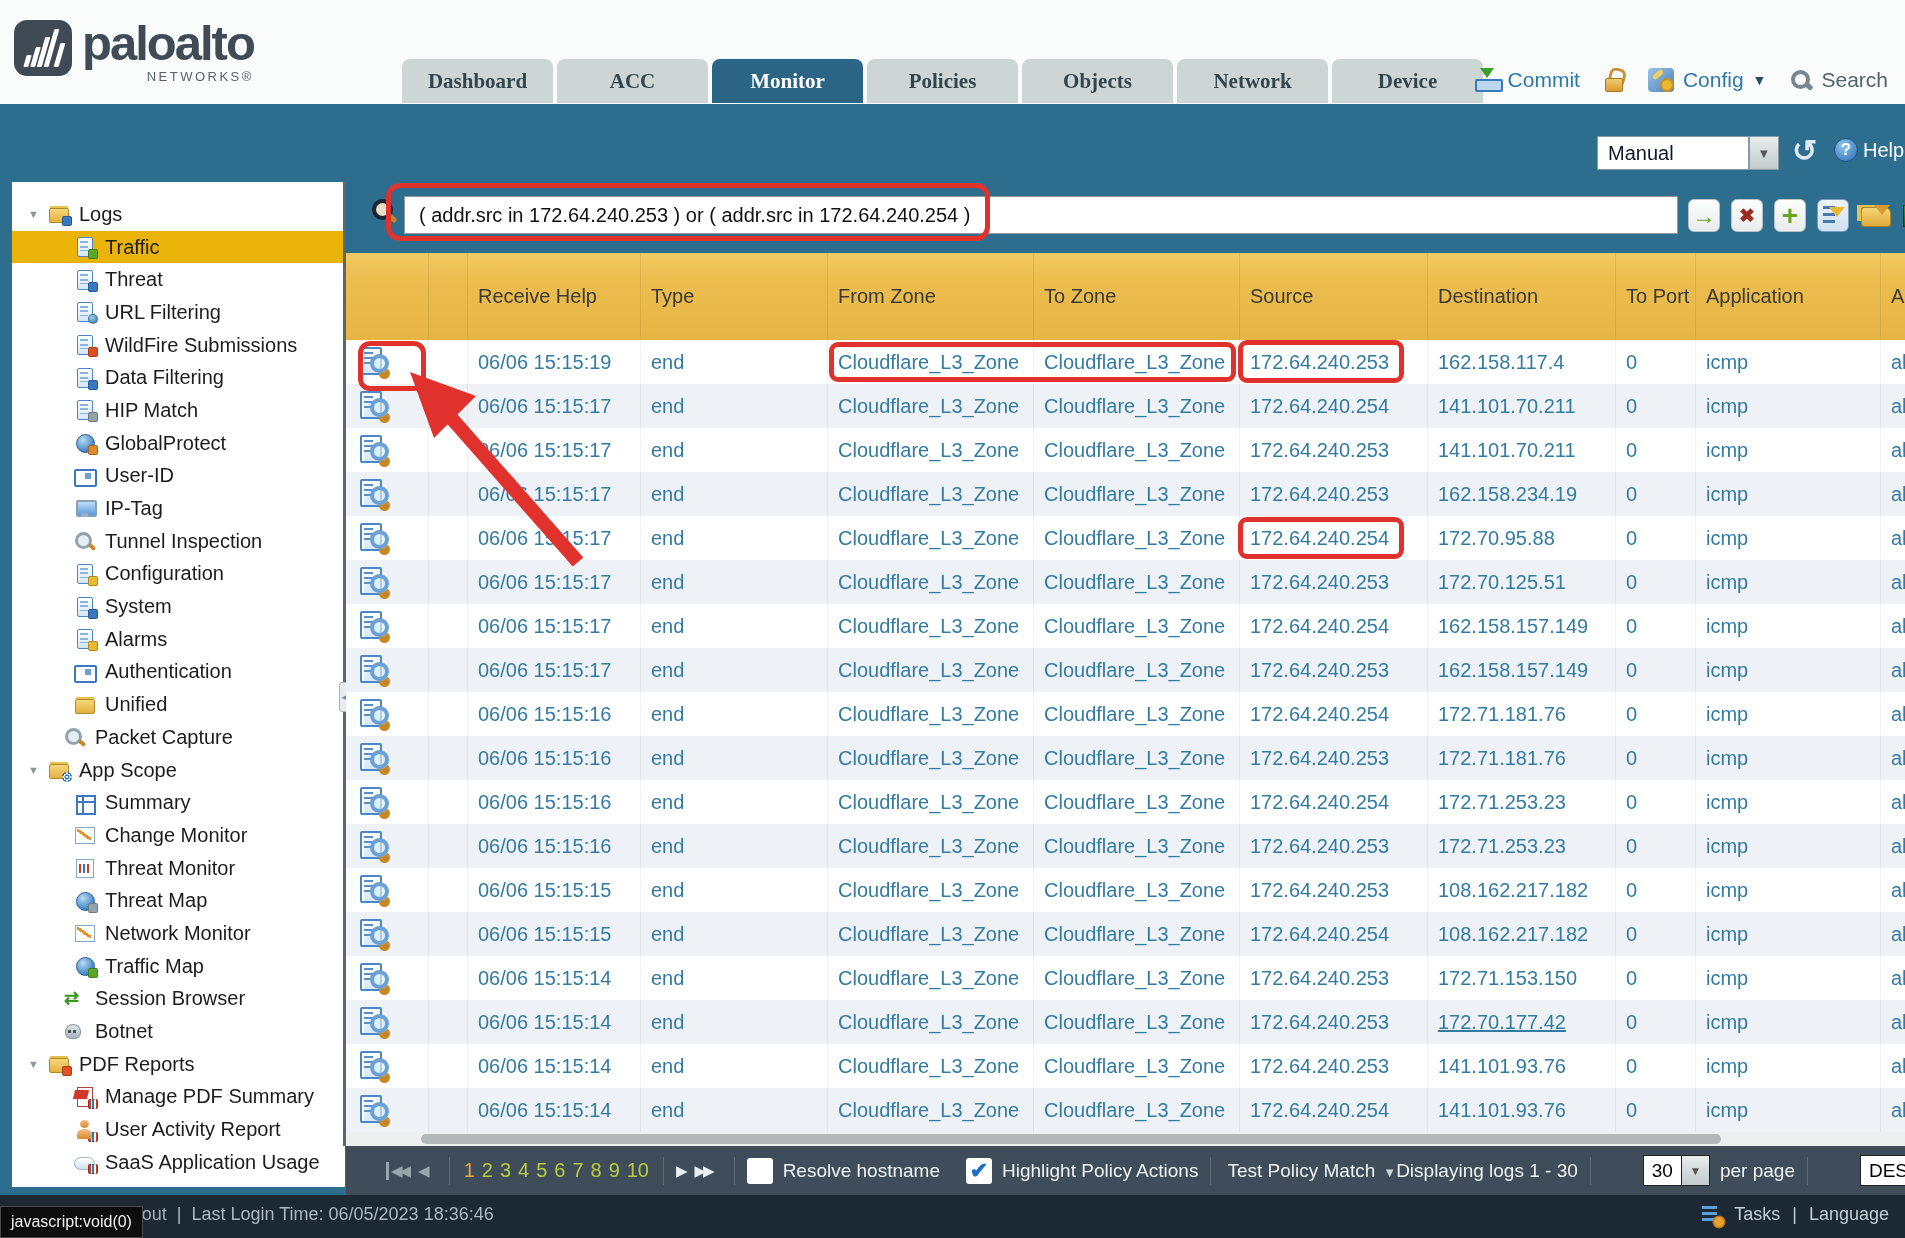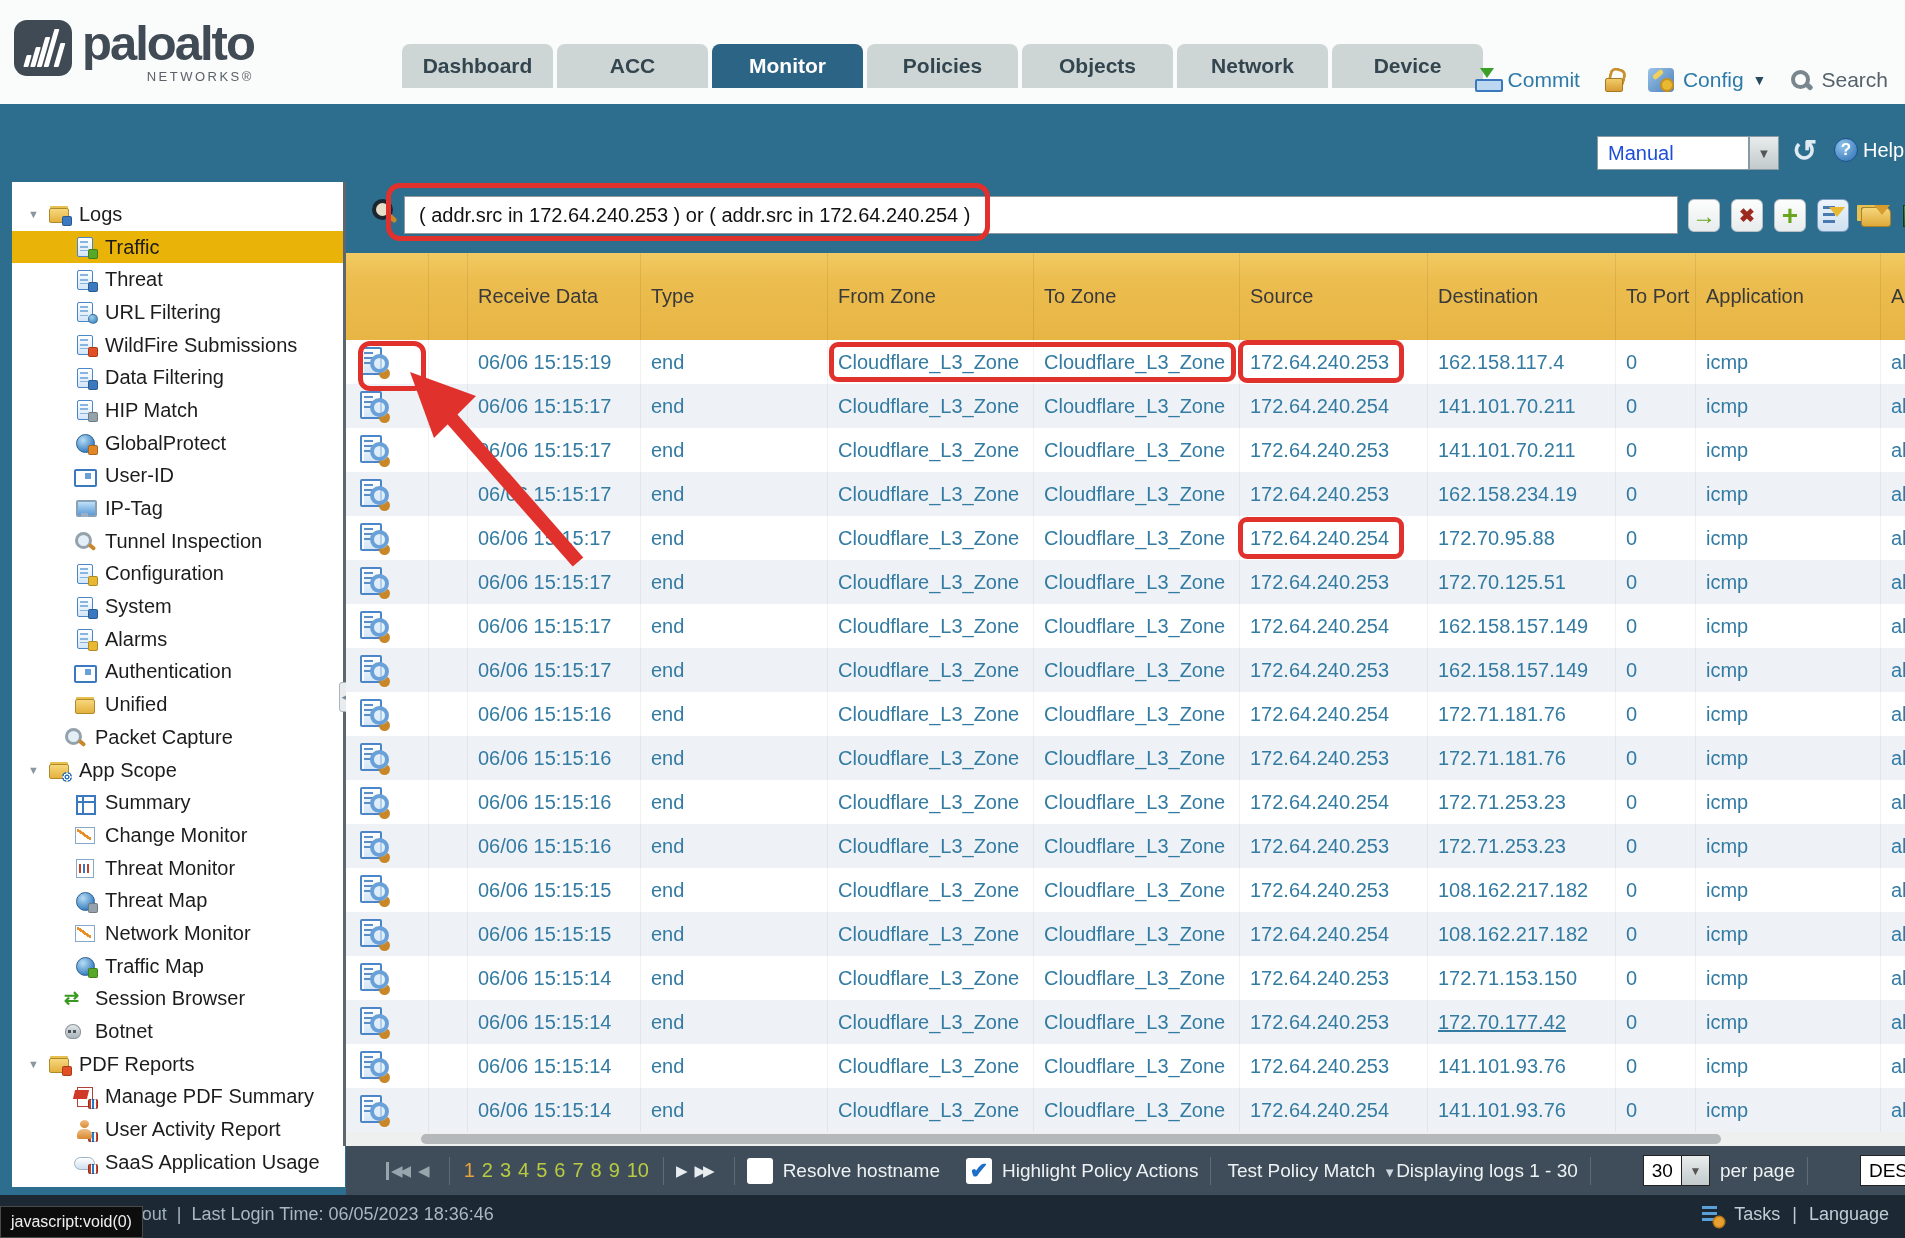--- a/index.html
+++ b/index.html
@@ -8,21 +8,21 @@
 
   
   .header{position:absolute;left:0;top:0;width:1905px;height:104px;background:#fafbfb;}
   .logo{position:absolute;left:14px;top:20px;display:flex;align-items:flex-start;gap:10px;}
   .logo-mark{width:58px;height:56px;background:#3f4a54;border-radius:13px;display:flex;align-items:flex-end;justify-content:center;gap:3px;padding:9px 8px;}
   .logo-mark i{display:block;width:5px;background:#fff;transform:skewX(-16deg);border-radius:1px;}
   .logo-text{display:flex;flex-direction:column;align-items:flex-end;}
   .logo-word{font-size:49px;line-height:46px;font-weight:bold;color:#414b55;letter-spacing:-2px;}
   .logo-sub{font-size:13px;color:#5a6268;letter-spacing:2.5px;margin-top:3px;}
 
-  .tabs{position:absolute;left:402px;bottom:16px;display:flex;gap:4px;}
+  .tabs{position:absolute;left:402px;bottom:1px;display:flex;gap:4px;font-family:Liberation Serif, serif;}
   .tab{width:151px;height:44px;background:#cdd6d4;border-radius:8px 8px 0 0;display:flex;align-items:center;justify-content:center;font-size:21px;font-weight:bold;color:#33454e;cursor:pointer;}
   .tab.active{background:#2c6485;color:#fff;}
 
   .top-links{position:absolute;right:17px;top:62px;height:36px;display:flex;align-items:center;gap:9px;font-size:21px;color:#2d7aa8;}
   .tl-sep{width:6px;}
   .commit-ico{position:relative;width:24px;height:24px;}
   .commit-ico::before{content:"";position:absolute;left:5px;top:0;width:0;height:0;border:7px solid transparent;border-top:10px solid #3aa028;}
   .commit-ico::after{content:"";position:absolute;left:0;bottom:0;width:24px;height:9px;background:#bcd8f0;border:2px solid #3a78c0;border-radius:2px;}
   .lock-ico{position:relative;width:20px;height:24px;}
   .lock-ico::before{content:"";position:absolute;left:5px;top:0;width:11px;height:12px;border:3px solid #c89030;border-bottom:none;border-radius:7px 7px 0 0;transform:rotate(14deg);}
@@ -30,21 +30,21 @@
   .config-ico{position:relative;width:26px;height:24px;background:linear-gradient(135deg,#9cc4e8,#4a80b8);border-radius:4px;}
   .config-ico::before{content:"";position:absolute;left:4px;top:4px;width:12px;height:5px;background:#f0d060;border-radius:3px;transform:rotate(-40deg);}
   .config-ico::after{content:"";position:absolute;right:2px;bottom:2px;width:10px;height:10px;background:#e8b830;border-radius:50%;box-shadow:0 0 0 2px #c89020;}
   .caret{font-size:14px;color:#274b5e;}
   .search-ico{position:relative;width:22px;height:22px;}
   .search-ico::before{content:"";position:absolute;left:1px;top:1px;width:11px;height:11px;border:4px solid #7a868e;border-radius:50%;}
   .search-ico::after{content:"";position:absolute;left:15px;top:15px;width:8px;height:5px;background:#7a868e;border-radius:2px;transform:rotate(42deg);}
   .search-label{color:#55626a;}
 
   
-  .manual-box{position:absolute;left:1597px;top:136px;width:152px;height:34px;background:#fff;border:1px solid #8a9aa4;font-size:20px;color:#1d4ed8;display:flex;align-items:center;padding-left:10px;}
+  .manual-box{position:absolute;left:1597px;top:136px;width:152px;height:34px;background:#fff;border:1px solid #8a9aa4;font-size:20px;color:#0f172a;display:flex;align-items:center;padding-left:10px;}
   .manual-arrow{position:absolute;left:1749px;top:136px;width:30px;height:34px;background:linear-gradient(#e8ecec,#c2cacc);border:1px solid #8a9aa4;display:flex;align-items:center;justify-content:center;color:#555;font-size:13px;}
   .refresh-ico{position:absolute;left:1792px;top:133px;font-size:30px;font-weight:bold;color:#dfeaf2;transform:scaleX(-1);}
   .help-wrap{position:absolute;left:1834px;top:138px;display:flex;align-items:center;gap:5px;color:#fff;font-size:20px;}
   .help-ico{width:24px;height:24px;border-radius:50%;background:radial-gradient(circle at 35% 30%,#8ec4ec,#2a6cb0);color:#fff;font-size:17px;font-weight:bold;display:flex;align-items:center;justify-content:center;border:1px solid #1c5288;}
 
   
   .filter-mag{position:absolute;left:372px;top:199px;width:24px;height:24px;}
   .filter-mag::before{content:"";position:absolute;left:0;top:0;width:13px;height:13px;border:4px solid #1c2630;border-radius:50%;background:#e8dfc8;}
   .filter-mag::after{content:"";position:absolute;left:16px;top:17px;width:9px;height:5px;background:#c8882a;border-radius:2px;transform:rotate(42deg);}
   .filter-input{position:absolute;left:404px;top:196px;width:1274px;height:38px;background:#fff;border:1px solid #90989c;font-family:"Liberation Sans",sans-serif;font-size:20px;color:#111;padding:0 0 0 14px;outline:none;}
@@ -380,21 +380,21 @@
         <span class="sblabel">SaaS Application Usage</span>
       </div>
     </div>
   <div class="side-rule"></div>
   <div class="collapse-handle">◀</div>
 
   <div class="table-clip">
     <div class="thead grid-cols" id="thead">
         <div class="th"></div>
         <div class="th"></div>
-        <div class="th">Receive Data</div>
+        <div class="th">Receive Help</div>
         <div class="th">Type</div>
         <div class="th">From Zone</div>
         <div class="th">To Zone</div>
         <div class="th">Source</div>
         <div class="th">Destination</div>
         <div class="th">To Port</div>
         <div class="th">Application</div>
         <div class="th">Action</div>
       </div>
     <div id="tbody">

